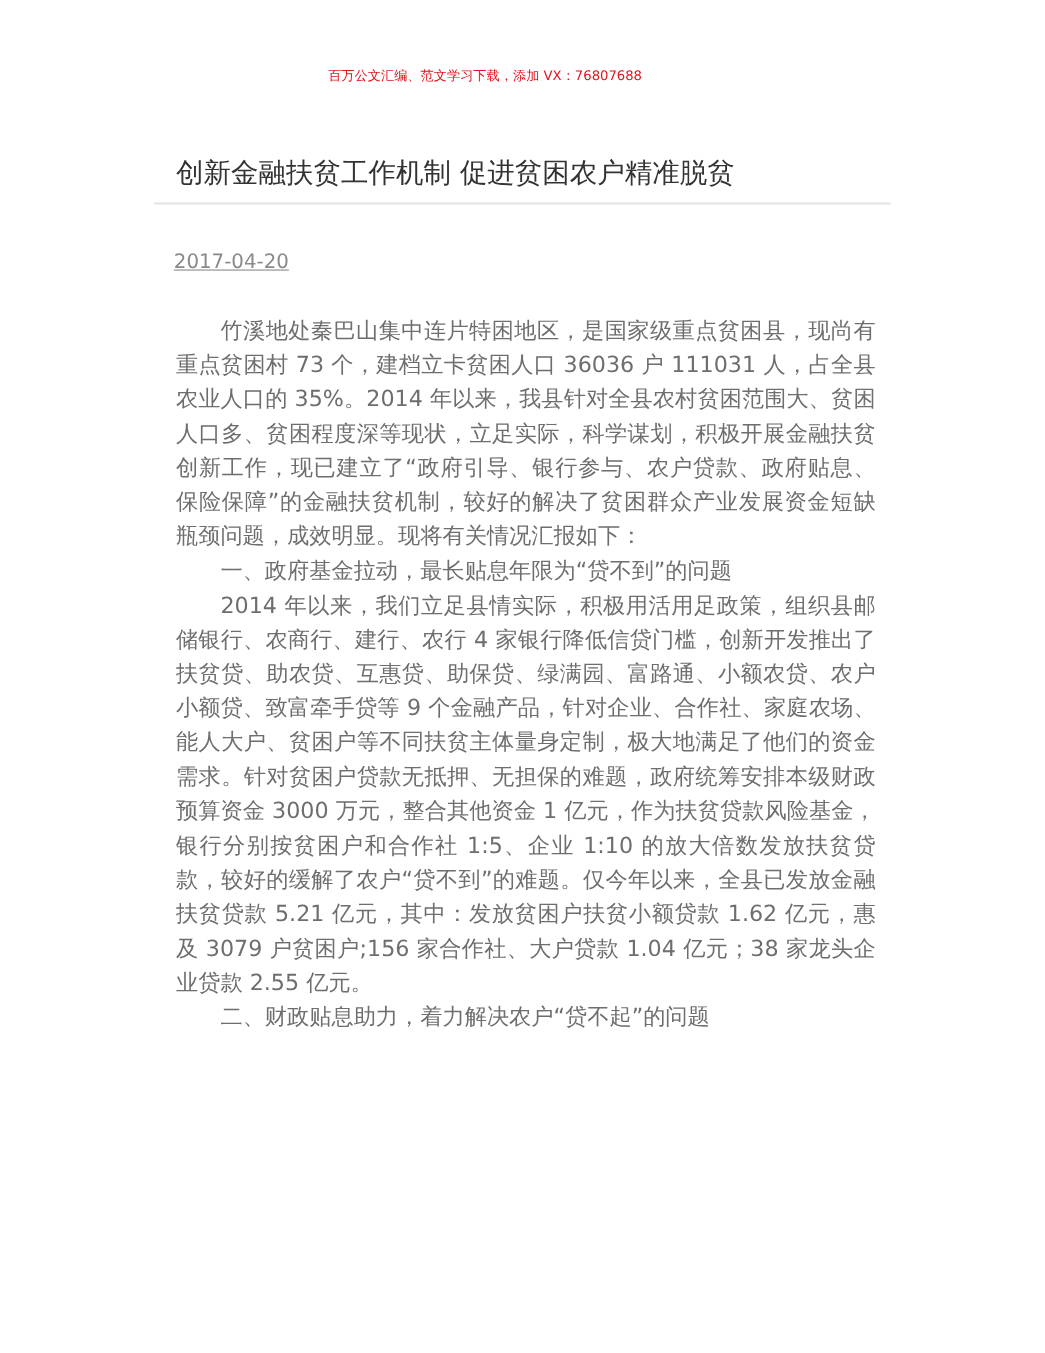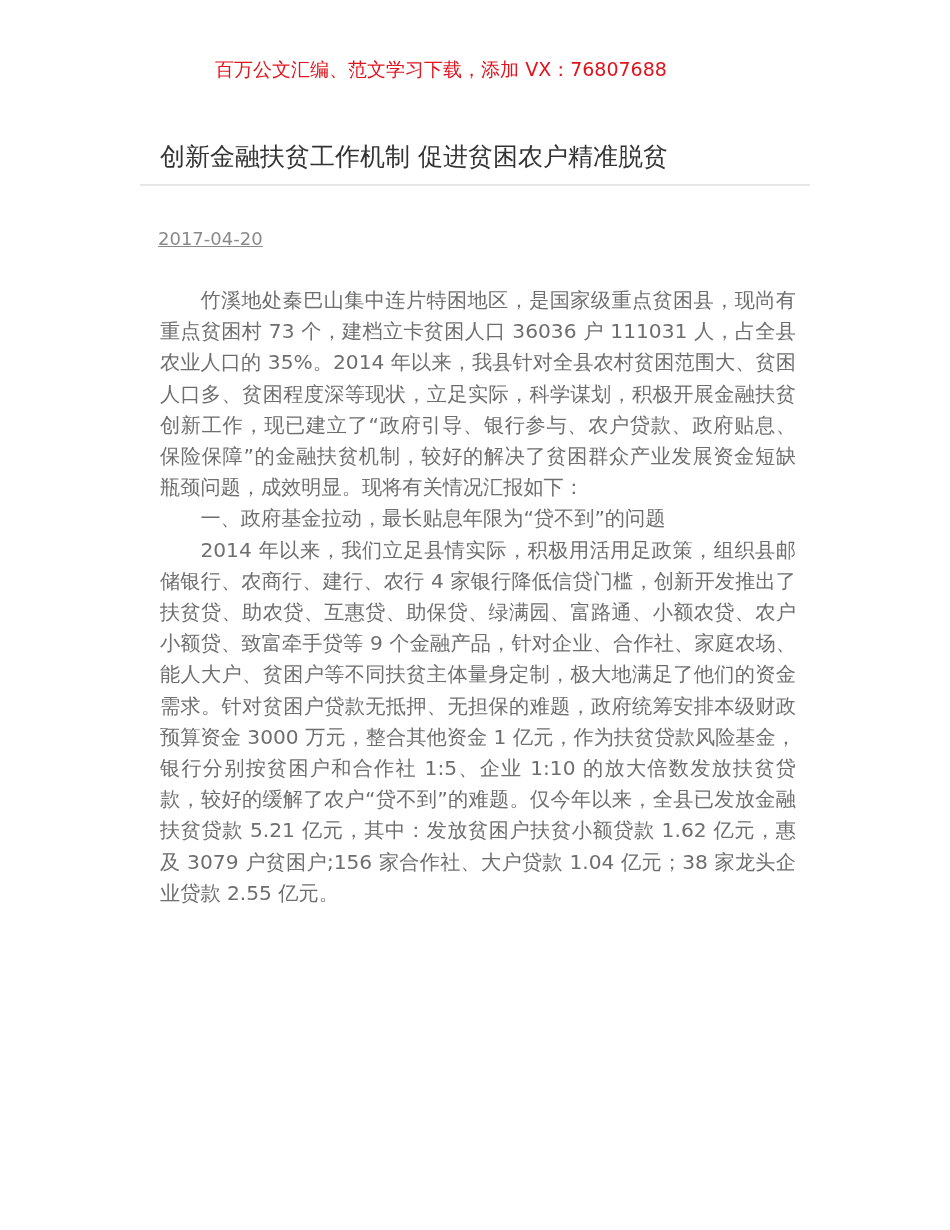--- a/index.html
+++ b/index.html
@@ -14,21 +14,21 @@
       overflow: hidden;
       font-family: "DejaVu Sans", "Liberation Sans", sans-serif;
     }
     .watermark {
       position: absolute;
       top: 56px;
       left: 0;
       width: 882px;
       text-align: center;
       color: #e0141e;
-      font-size: 19px;
+      font-size: 12px;
       line-height: 26px;
       letter-spacing: 0px;
     }
     .title {
       position: absolute;
       top: 138px;
       left: 158px;
       font-size: 25px;
       line-height: 34px;
       color: #333333;
@@ -79,13 +79,14 @@
 <h1 class="title" style="margin:2px;font-weight:normal;">创新金融扶贫工作机制 促进贫困农户精准脱贫</h1>
 
 <div class="divider"></div>
 
 <div class="date">2017-04-20</div>
 
 <div class="article">
   <p>竹溪地处秦巴山集中连片特困地区，是国家级重点贫困县，现尚有重点贫困村 73 个，建档立卡贫困人口 36036 户 111031 人，占全县农业人口的 35%。2014 年以来，我县针对全县农村贫困范围大、贫困人口多、贫困程度深等现状，立足实际，科学谋划，积极开展金融扶贫创新工作，现已建立了“政府引导、银行参与、农户贷款、政府贴息、保险保障”的金融扶贫机制，较好的解决了贫困群众产业发展资金短缺瓶颈问题，成效明显。现将有关情况汇报如下：</p>
   <p class="heading">一、政府基金拉动，最长贴息年限为“贷不到”的问题</p>
   <p>2014 年以来，我们立足县情实际，积极用活用足政策，组织县邮储银行、农商行、建行、农行 4 家银行降低信贷门槛，创新开发推出了扶贫贷、助农贷、互惠贷、助保贷、绿满园、富路通、小额农贷、农户小额贷、致富牵手贷等 9 个金融产品，针对企业、合作社、家庭农场、能人大户、贫困户等不同扶贫主体量身定制，极大地满足了他们的资金需求。针对贫困户贷款无抵押、无担保的难题，政府统筹安排本级财政预算资金 3000 万元，整合其他资金 1 亿元，作为扶贫贷款风险基金，银行分别按贫困户和合作社 1:5、企业 1:10 的放大倍数发放扶贫贷款，较好的缓解了农户“贷不到”的难题。仅今年以来，全县已发放金融扶贫贷款 5.21 亿元，其中：发放贫困户扶贫小额贷款 1.62 亿元，惠及 3079 户贫困户;156 家合作社、大户贷款 1.04 亿元；38 家龙头企业贷款 2.55 亿元。</p>
+  <p class="heading">二、财政贴息助力，着力解决农户“贷不起”的问题</p>
 </div>
 
 </body></html>

